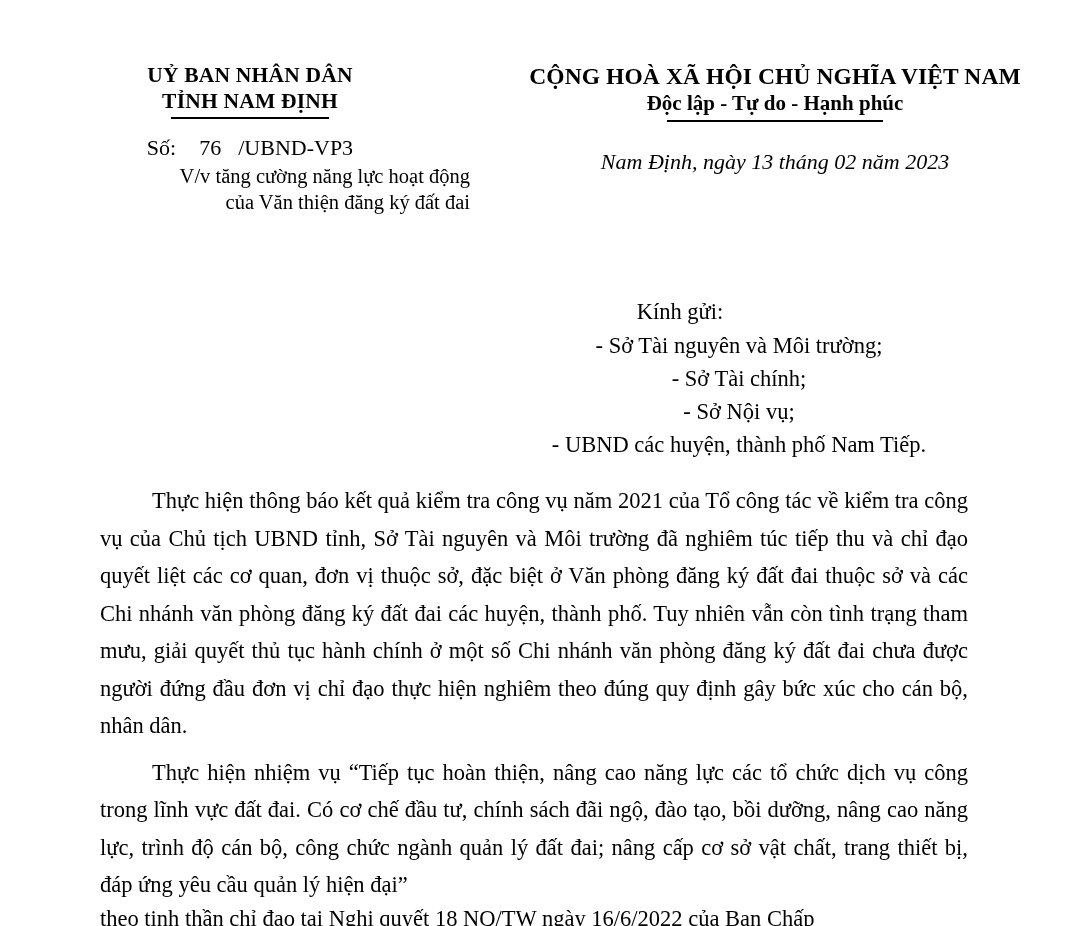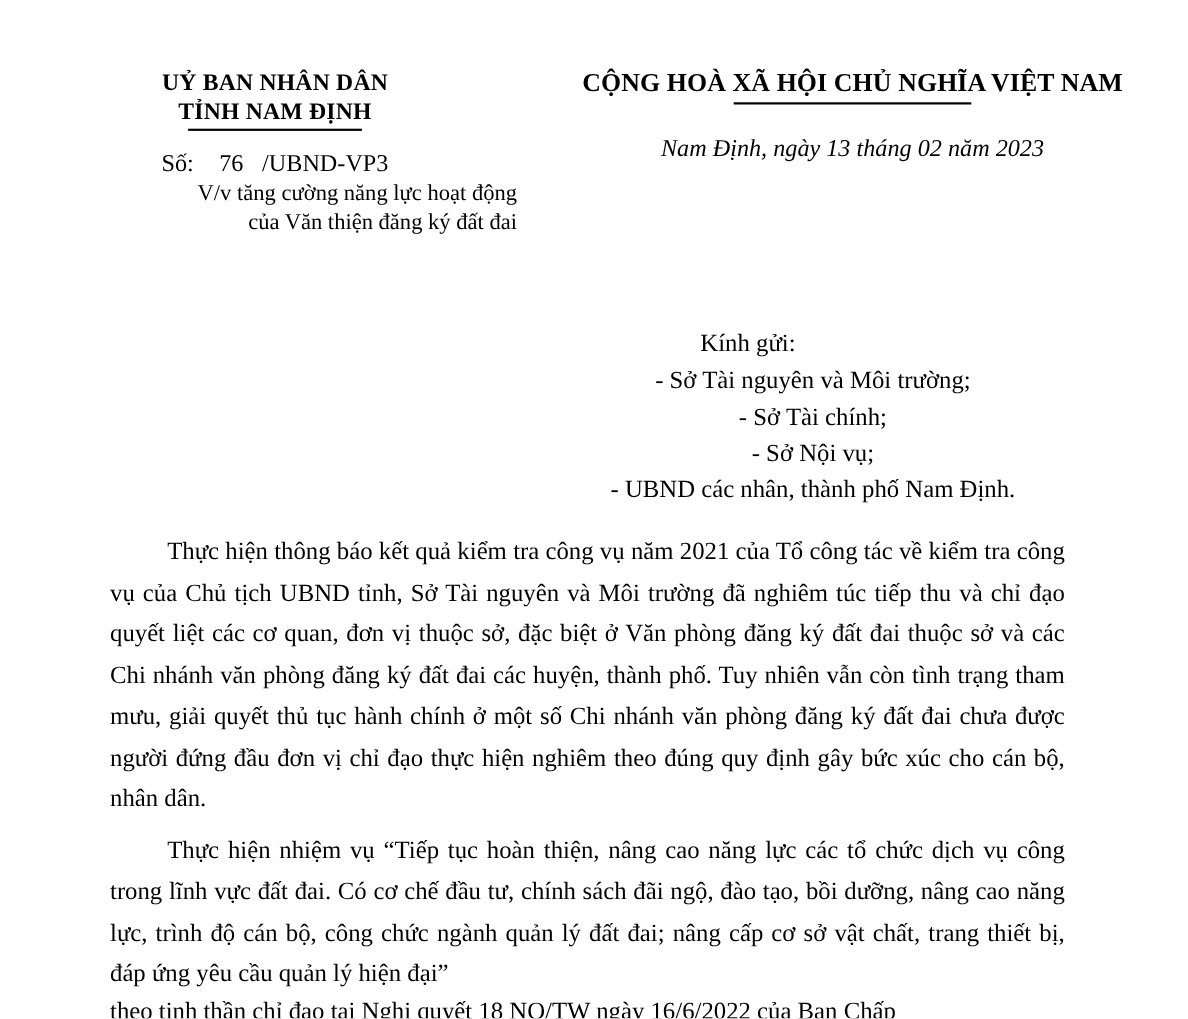--- a/index.html
+++ b/index.html
@@ -177,33 +177,34 @@
       </div>
 
       <div class="subject">
         <div>V/v tăng cường năng lực hoạt động</div>
         <div>của Văn thiện đăng ký đất đai</div>
       </div>
     </div>
 
     <div class="lh-right">
       <div class="nation-name">CỘNG HOÀ XÃ HỘI CHỦ NGHĨA VIỆT NAM</div>
+      <div class="motto">Độc lập - Tự do - Hạnh phúc</div>
       <div class="rule rule-right"></div>
       <div class="place-date">Nam Định, ngày  13  tháng 02 năm 2023</div>
     </div>
 
   </div>
 
   <div class="recipients">
     <div class="recip-label">Kính gửi:</div>
     <div class="recip-list">
       <div class="recip-item">- Sở Tài nguyên và Môi trường;</div>
       <div class="recip-item">- Sở Tài chính;</div>
       <div class="recip-item">- Sở Nội vụ;</div>
-      <div class="recip-item">- UBND các nhân, thành phố Nam Định.</div>
+      <div class="recip-item">- UBND các huyện, thành phố Nam Tiếp.</div>
     </div>
   </div>
 
   <div class="body-text">
     <p class="para">Thực hiện thông báo kết quả kiểm tra công vụ năm 2021 của Tổ công tác về kiểm tra công vụ của Chủ tịch UBND tỉnh, Sở Tài nguyên và Môi trường đã nghiêm túc tiếp thu và chỉ đạo quyết liệt các cơ quan, đơn vị thuộc sở, đặc biệt ở Văn phòng đăng ký đất đai thuộc sở và các Chi nhánh văn phòng đăng ký đất đai các huyện, thành phố. Tuy nhiên vẫn còn tình trạng tham mưu, giải quyết thủ tục hành chính ở một số Chi nhánh văn phòng đăng ký đất đai chưa được người đứng đầu đơn vị chỉ đạo thực hiện nghiêm theo đúng quy định gây bức xúc cho cán bộ, nhân dân.</p>
     <p class="para">Thực hiện nhiệm vụ “Tiếp tục hoàn thiện, nâng cao năng lực các tổ chức dịch vụ công trong lĩnh vực đất đai. Có cơ chế đầu tư, chính sách đãi ngộ, đào tạo, bồi dưỡng, nâng cao năng lực, trình độ cán bộ, công chức ngành quản lý đất đai; nâng cấp cơ sở vật chất, trang thiết bị, đáp ứng yêu cầu quản lý hiện đại”</p>
   </div>
 
   <div class="para-clipped">
     <span class="line">theo tinh thần chỉ đạo tại Nghị quyết 18 NQ/TW ngày 16/6/2022 của Ban Chấp</span>

